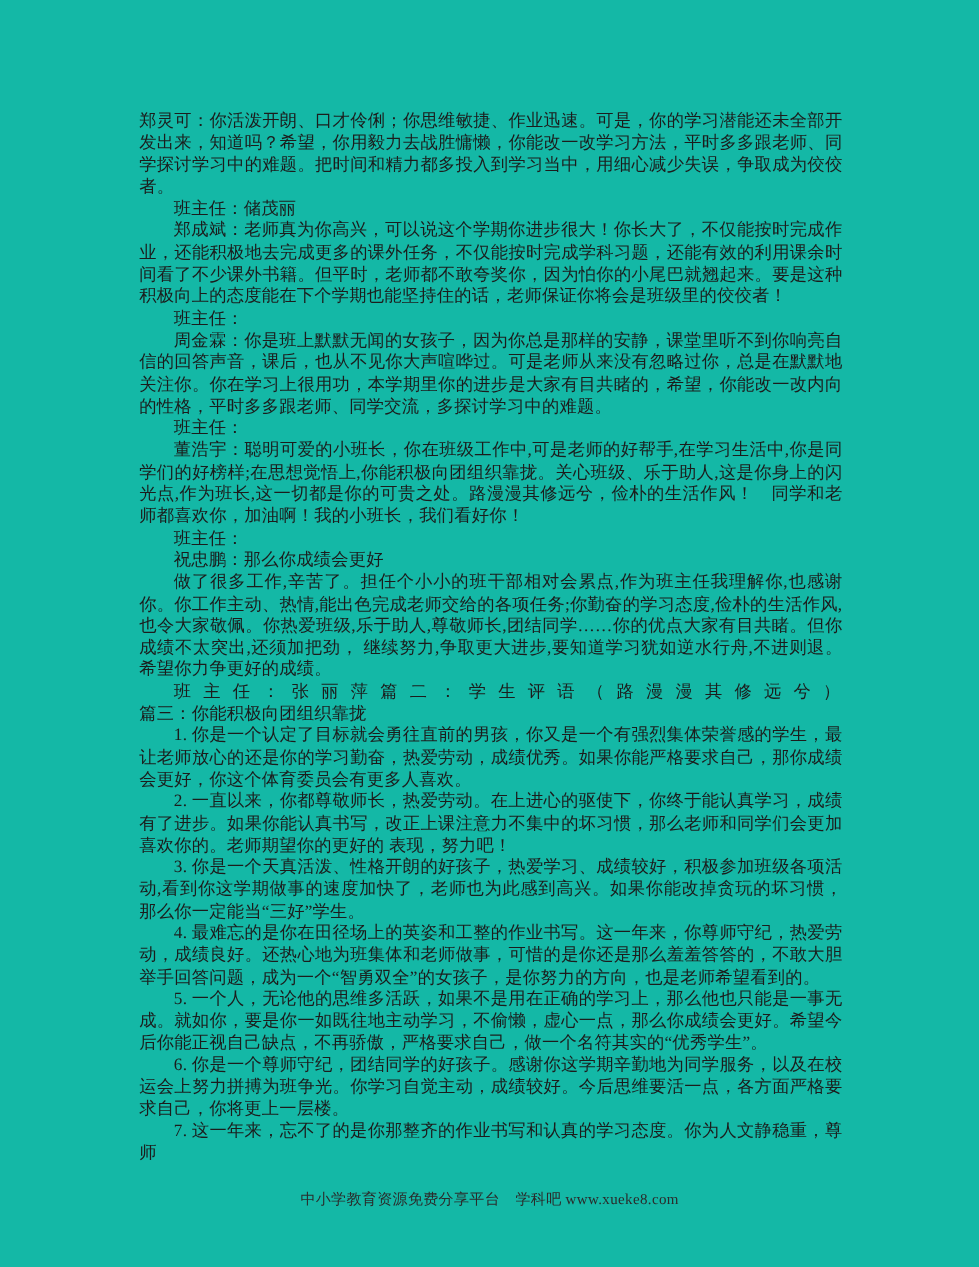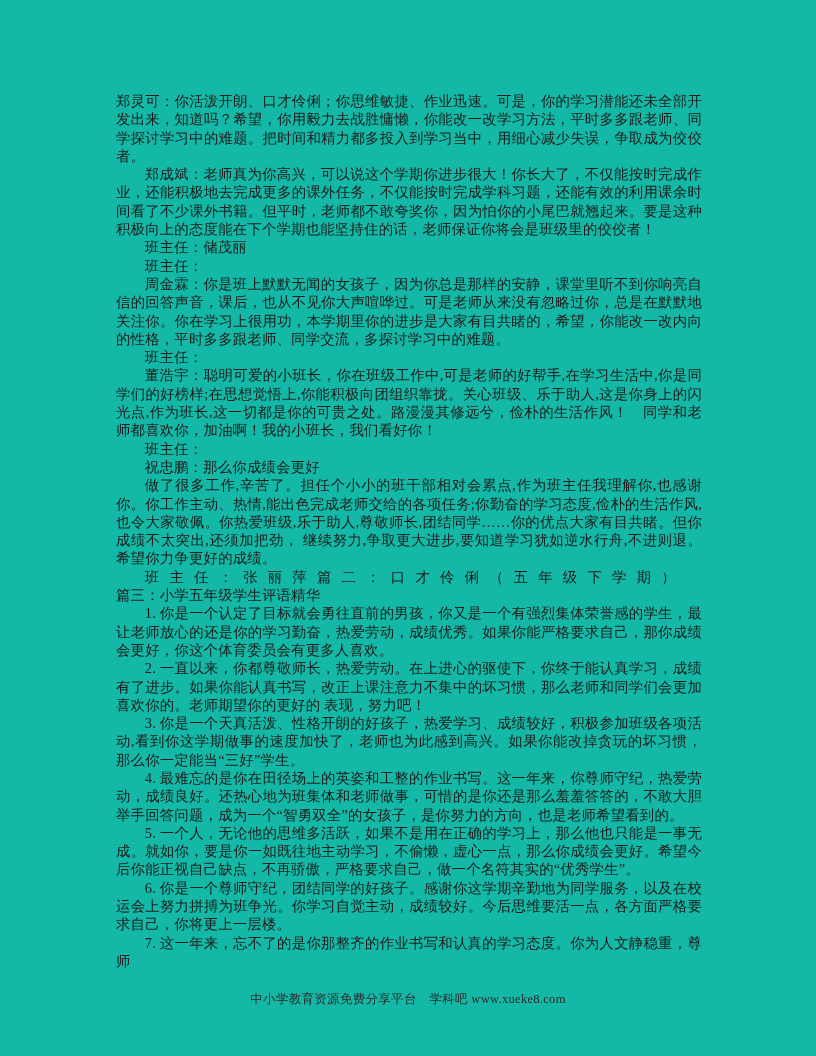--- a/index.html
+++ b/index.html
@@ -53,31 +53,31 @@
     color: #2b2b2b;
     letter-spacing: 0.3px;
   }
 </style>
 </head>
 <body>
 
 <div class="page">
   <div class="content">
     <p class="no-indent">郑灵可：你活泼开朗、口才伶俐；你思维敏捷、作业迅速。可是，你的学习潜能还未全部开发出来，知道吗？希望，你用毅力去战胜慵懒，你能改一改学习方法，平时多多跟老师、同学探讨学习中的难题。把时间和精力都多投入到学习当中，用细心减少失误，争取成为佼佼者。</p>
+    <p class="indent">班主任：储茂丽</p>
     <p class="indent">郑成斌：老师真为你高兴，可以说这个学期你进步很大！你长大了，不仅能按时完成作业，还能积极地去完成更多的课外任务，不仅能按时完成学科习题，还能有效的利用课余时间看了不少课外书籍。但平时，老师都不敢夸奖你，因为怕你的小尾巴就翘起来。要是这种积极向上的态度能在下个学期也能坚持住的话，老师保证你将会是班级里的佼佼者！</p>
-    <p class="indent">班主任：储茂丽</p>
     <p class="indent">班主任：</p>
     <p class="indent">周金霖：你是班上默默无闻的女孩子，因为你总是那样的安静，课堂里听不到你响亮自信的回答声音，课后，也从不见你大声喧哗过。可是老师从来没有忽略过你，总是在默默地关注你。你在学习上很用功，本学期里你的进步是大家有目共睹的，希望，你能改一改内向的性格，平时多多跟老师、同学交流，多探讨学习中的难题。</p>
     <p class="indent">班主任：</p>
     <p class="indent">董浩宇：聪明可爱的小班长，你在班级工作中,可是老师的好帮手,在学习生活中,你是同学们的好榜样;在思想觉悟上,你能积极向团组织靠拢。关心班级、乐于助人,这是你身上的闪光点,作为班长,这一切都是你的可贵之处。路漫漫其修远兮，俭朴的生活作风！　同学和老师都喜欢你，加油啊！我的小班长，我们看好你！</p>
     <p class="indent">班主任：</p>
     <p class="indent">祝忠鹏：那么你成绩会更好</p>
     <p class="indent">做了很多工作,辛苦了。担任个小小的班干部相对会累点,作为班主任我理解你,也感谢你。你工作主动、热情,能出色完成老师交给的各项任务;你勤奋的学习态度,俭朴的生活作风,也令大家敬佩。你热爱班级,乐于助人,尊敬师长,团结同学……你的优点大家有目共睹。但你成绩不太突出,还须加把劲， 继续努力,争取更大进步,要知道学习犹如逆水行舟,不进则退。希望你力争更好的成绩。</p>
-    <p class="spread">班主任：张丽萍篇二：口才伶俐（五年级下学期）</p>
-    <p class="no-indent">篇三：小学五年级学生评语精华</p>
+    <p class="spread">班主任：张丽萍篇二：学生评语（路漫漫其修远兮）</p>
+    <p class="no-indent">篇三：你能积极向团组织靠拢</p>
     <p class="indent">1. 你是一个认定了目标就会勇往直前的男孩，你又是一个有强烈集体荣誉感的学生，最让老师放心的还是你的学习勤奋，热爱劳动，成绩优秀。如果你能严格要求自己，那你成绩会更好，你这个体育委员会有更多人喜欢。</p>
     <p class="indent">2. 一直以来，你都尊敬师长，热爱劳动。在上进心的驱使下，你终于能认真学习，成绩有了进步。如果你能认真书写，改正上课注意力不集中的坏习惯，那么老师和同学们会更加喜欢你的。老师期望你的更好的 表现，努力吧！</p>
     <p class="indent">3. 你是一个天真活泼、性格开朗的好孩子，热爱学习、成绩较好，积极参加班级各项活动,看到你这学期做事的速度加快了，老师也为此感到高兴。如果你能改掉贪玩的坏习惯，那么你一定能当“三好”学生。</p>
     <p class="indent">4. 最难忘的是你在田径场上的英姿和工整的作业书写。这一年来，你尊师守纪，热爱劳动，成绩良好。还热心地为班集体和老师做事，可惜的是你还是那么羞羞答答的，不敢大胆举手回答问题，成为一个“智勇双全”的女孩子，是你努力的方向，也是老师希望看到的。</p>
     <p class="indent">5. 一个人，无论他的思维多活跃，如果不是用在正确的学习上，那么他也只能是一事无成。就如你，要是你一如既往地主动学习，不偷懒，虚心一点，那么你成绩会更好。希望今后你能正视自己缺点，不再骄傲，严格要求自己，做一个名符其实的“优秀学生”。</p>
     <p class="indent">6. 你是一个尊师守纪，团结同学的好孩子。感谢你这学期辛勤地为同学服务，以及在校运会上努力拼搏为班争光。你学习自觉主动，成绩较好。今后思维要活一点，各方面严格要求自己，你将更上一层楼。</p>
     <p class="indent">7. 这一年来，忘不了的是你那整齐的作业书写和认真的学习态度。你为人文静稳重，尊师</p>
   </div>
   <div class="footer">中小学教育资源免费分享平台　学科吧 www.xueke8.com</div>
 </div>

